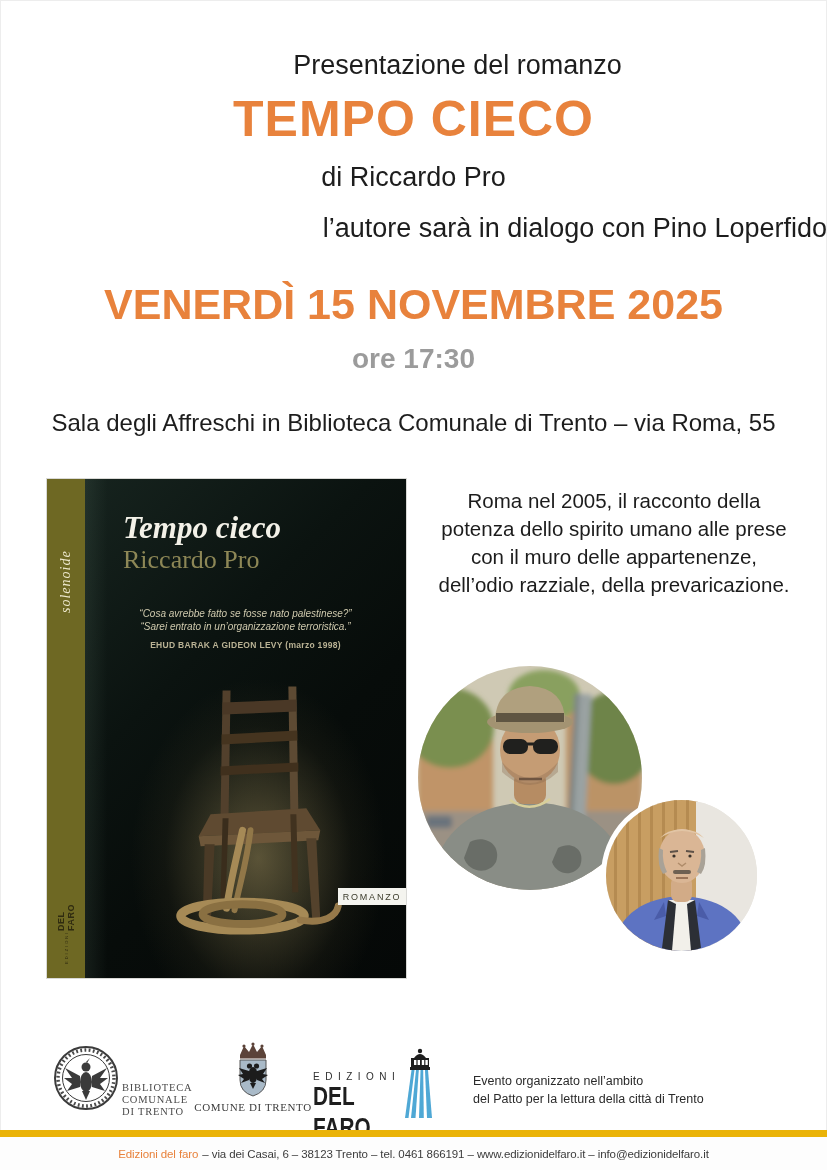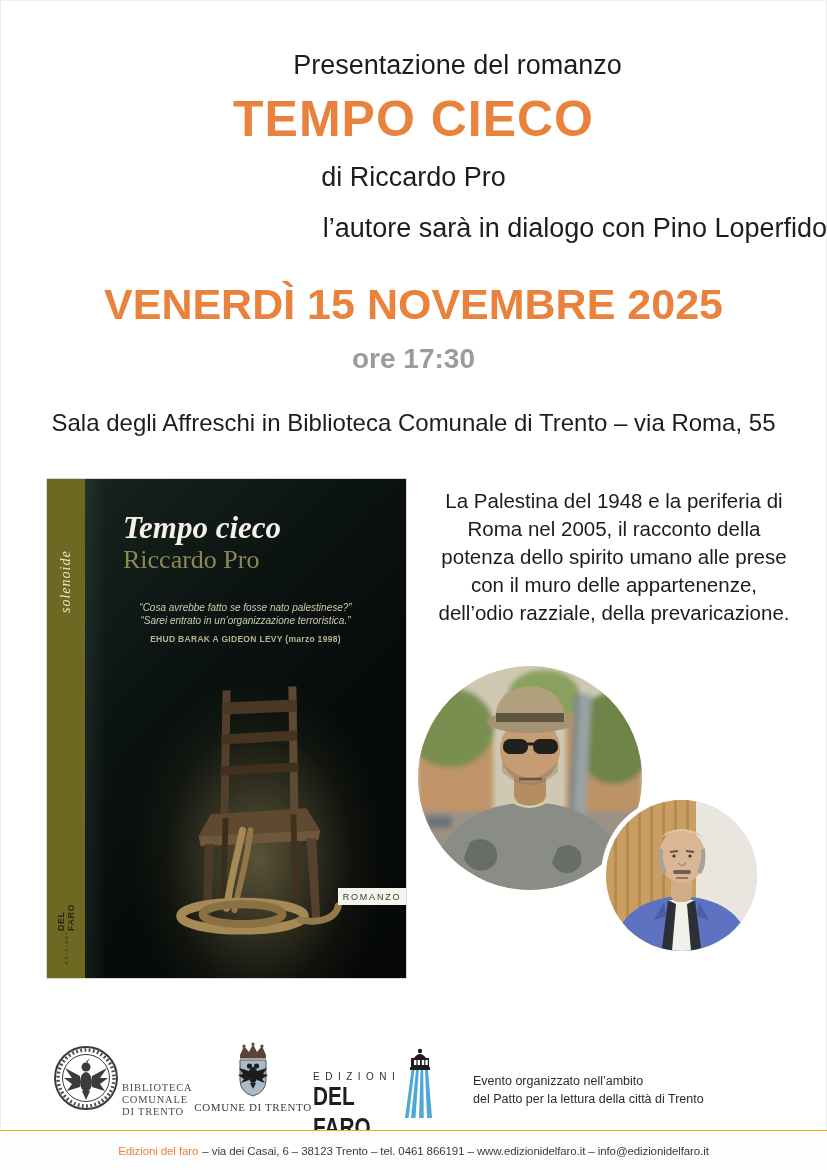--- a/index.html
+++ b/index.html
@@ -39,21 +39,21 @@
   .cover-main{position:relative;flex:1;overflow:hidden;
      background:
        radial-gradient(ellipse 170px 240px at 54% 76%, rgba(173,154,100,0.50), rgba(80,72,45,0.14) 55%, rgba(0,0,0,0) 75%),
        linear-gradient(90deg, rgba(110,140,120,0.14), rgba(0,0,0,0) 7%),
        linear-gradient(135deg,#16231e 0%,#0b1310 35%,#070c0a 60%,#050807 100%);}
   .chair-svg{position:absolute;left:0;top:0;width:100%;height:100%;}
   .cover-title{position:absolute;left:38px;top:31px;font-family:"Liberation Serif",serif;
        font-style:italic;font-weight:700;font-size:31px;color:#f3f1e8;}
   .cover-author{position:absolute;left:38px;top:66px;font-family:"Liberation Serif",serif;
        font-size:26px;color:#8d8756;}
-  .cover-quote{position:absolute;left:0;top:122px;width:100%;text-align:center;
+  .cover-quote{position:absolute;left:0;top:128px;width:100%;text-align:center;
        font-style:italic;font-size:10px;line-height:13px;color:#cfc9ad;}
   .cover-quote-attr{margin-top:6px;font-style:normal;font-weight:700;font-size:8.5px;color:#b9b294;letter-spacing:0.3px;}
   .genre{position:absolute;right:0;top:409px;width:68px;height:17px;background:#f4f4ef;
        font-size:9px;letter-spacing:1.8px;color:#3c3c2c;display:flex;align-items:center;justify-content:center;}
 
   
   .description{position:absolute;left:414px;top:487px;width:400px;text-align:center;
        font-size:20.5px;line-height:28px;color:#1c1c1c;}
 
   
@@ -71,21 +71,21 @@
        font-family:"Liberation Serif",serif;font-size:11px;letter-spacing:0.6px;color:#3b3b3b;}
   .faro{position:absolute;left:313px;top:1048px;width:124px;height:72px;}
   .faro-top{position:absolute;left:0;top:23px;font-size:10px;letter-spacing:5.5px;color:#2e2e2e;}
   .faro-bottom{position:absolute;left:0;top:33px;font-size:26px;font-weight:700;color:#1e1e1e;
        transform:scaleX(0.80);transform-origin:left;}
   .lighthouse{position:absolute;left:92px;top:0;width:30px;height:72px;}
   .organizer{position:absolute;left:473px;top:1072px;font-size:12.5px;line-height:18px;color:#2a2a2a;}
 
   
   .bottombar{position:absolute;left:0;top:1130px;width:100%;height:40px;background:#fdfdfd;
-       border-top:1px solid #eab308;display:flex;align-items:center;justify-content:center;
+       border-top:7px solid #eab308;display:flex;align-items:center;justify-content:center;
        font-size:11.5px;color:#3c3c3c;letter-spacing:-0.1px;}
   .contact-publisher{color:var(--accent);margin-right:4px;}
 </style>
 </head>
 <body>
 
 <div class="poster">
 
   <div class="ctr kicker">Presentazione del romanzo</div>
   <div class="ctr title">TEMPO CIECO</div>
@@ -133,21 +133,20 @@
       <div class="cover-quote">
         <div>“Cosa avrebbe fatto se fosse nato palestinese?”</div>
         <div>“Sarei entrato in un’organizzazione terroristica.”</div>
         <div class="cover-quote-attr">EHUD BARAK A GIDEON LEVY (marzo 1998)</div>
       </div>
       <div class="genre">ROMANZO</div>
     </div>
   </div>
 
   <div class="description">
-    <div>La Palestina del 1948 e la periferia di</div>
     <div>Roma nel 2005, il racconto della</div>
     <div>potenza dello spirito umano alle prese</div>
     <div>con il muro delle appartenenze,</div>
     <div>dell’odio razziale, della prevaricazione.</div>
   </div>
 
   <div class="photo1">
     <svg viewBox="0 0 224 224">
       <defs>
           <filter id="blur1">

